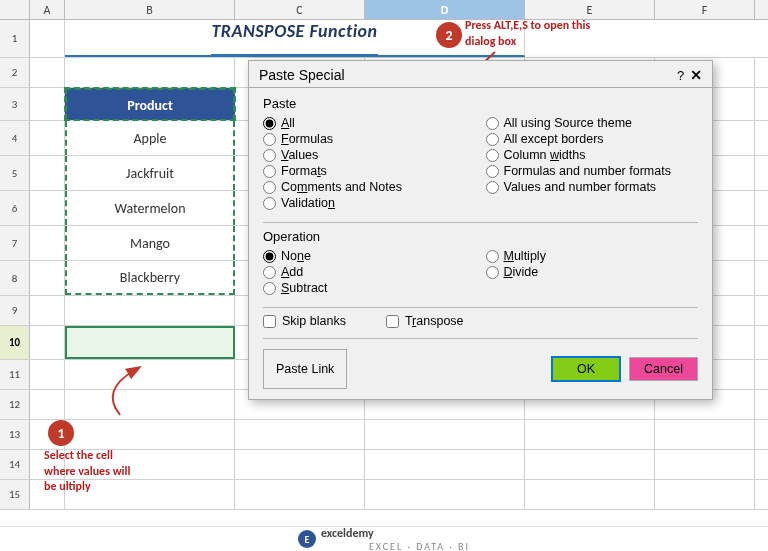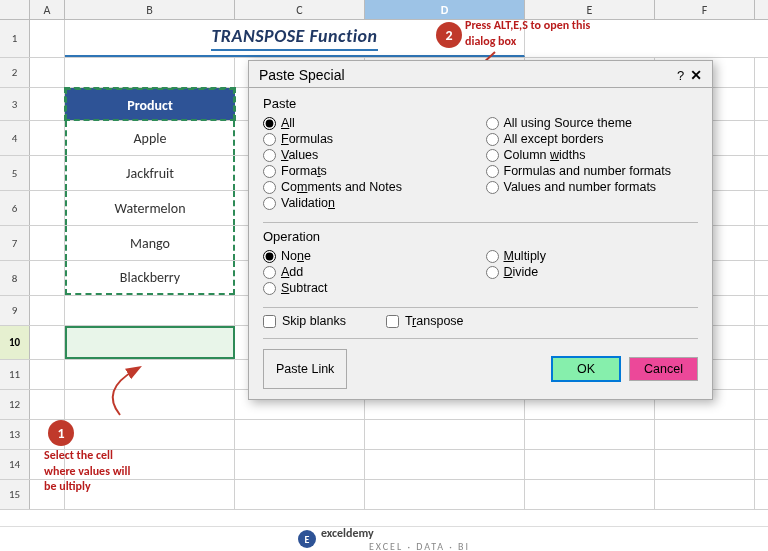--- a/index.html
+++ b/index.html
@@ -270,21 +270,21 @@
     .btn-paste-link {
       padding: 12px 12px;
       background: #f0f0f0;
       border: 1px solid #aaa;
       font-size: 12.5px;
       cursor: pointer;
       margin-right: auto;
     }
     .btn-ok {
       padding: 4px 24px;
-      background: #86efac;
+      background: #84cc16;
       border: 2px solid #0078d7;
       font-size: 12.5px;
       cursor: pointer;
     }
     .btn-cancel {
       padding: 4px 14px;
       background: #ec4899;
       border: 1px solid #aaa;
       font-size: 12.5px;
       cursor: pointer;
@@ -347,21 +347,21 @@
     <div class="col-header col-e">E</div>
     <div class="col-header col-f">F</div>
   </div>
 
   <div class="grid-body">
 
     <div class="grid-row" style="height:38px;">
       <div class="row-num">1</div>
       <div class="cell col-a"></div>
       <div class="cell col-b title-cell" style="width:460px;border-right:1px solid #d0d0d0;" colspan="4">
-        <span style="font-style:italic;font-weight:bold;font-size:18px;color:#203864;letter-spacing:0.5px;border-bottom:2px solid #2e75b6;padding-bottom:2px;">TRANSPOSE Function</span>
+        <span style="font-style:italic;font-weight:bold;font-size:18px;color:#203864;letter-spacing:0.5px;border-bottom:2px solid #2e75b6;padding-bottom:12px;">TRANSPOSE Function</span>
       </div>
     </div>
 
     <div class="grid-row short">
       <div class="row-num">2</div>
       <div class="cell col-a"></div>
       <div class="cell col-b"></div>
       <div class="cell col-c"></div>
       <div class="cell col-d"></div>
       <div class="cell col-e"></div>

